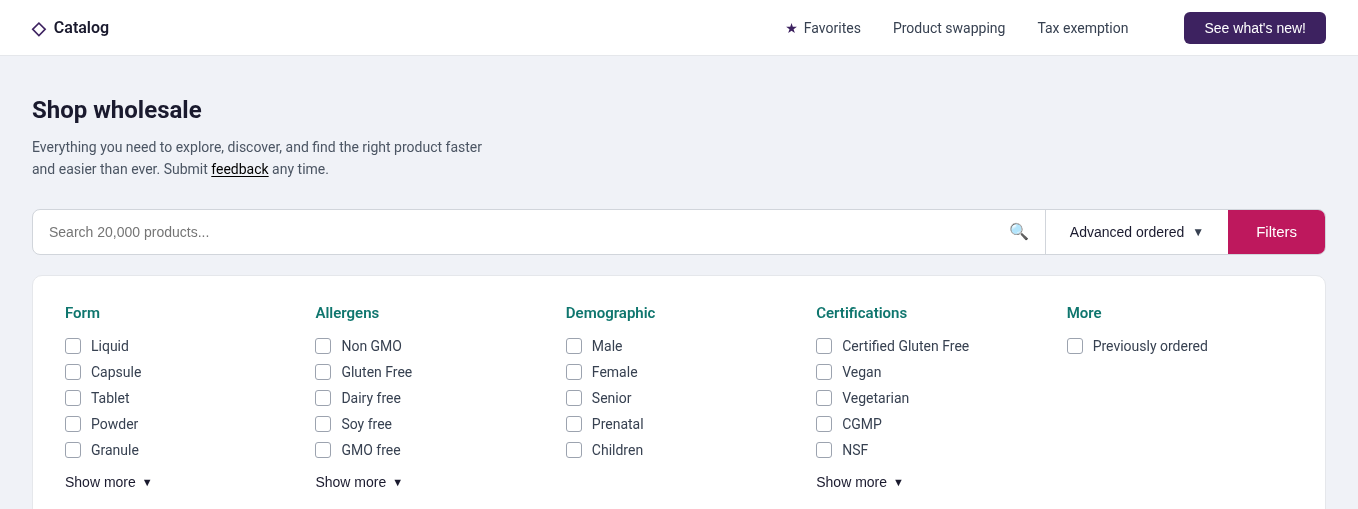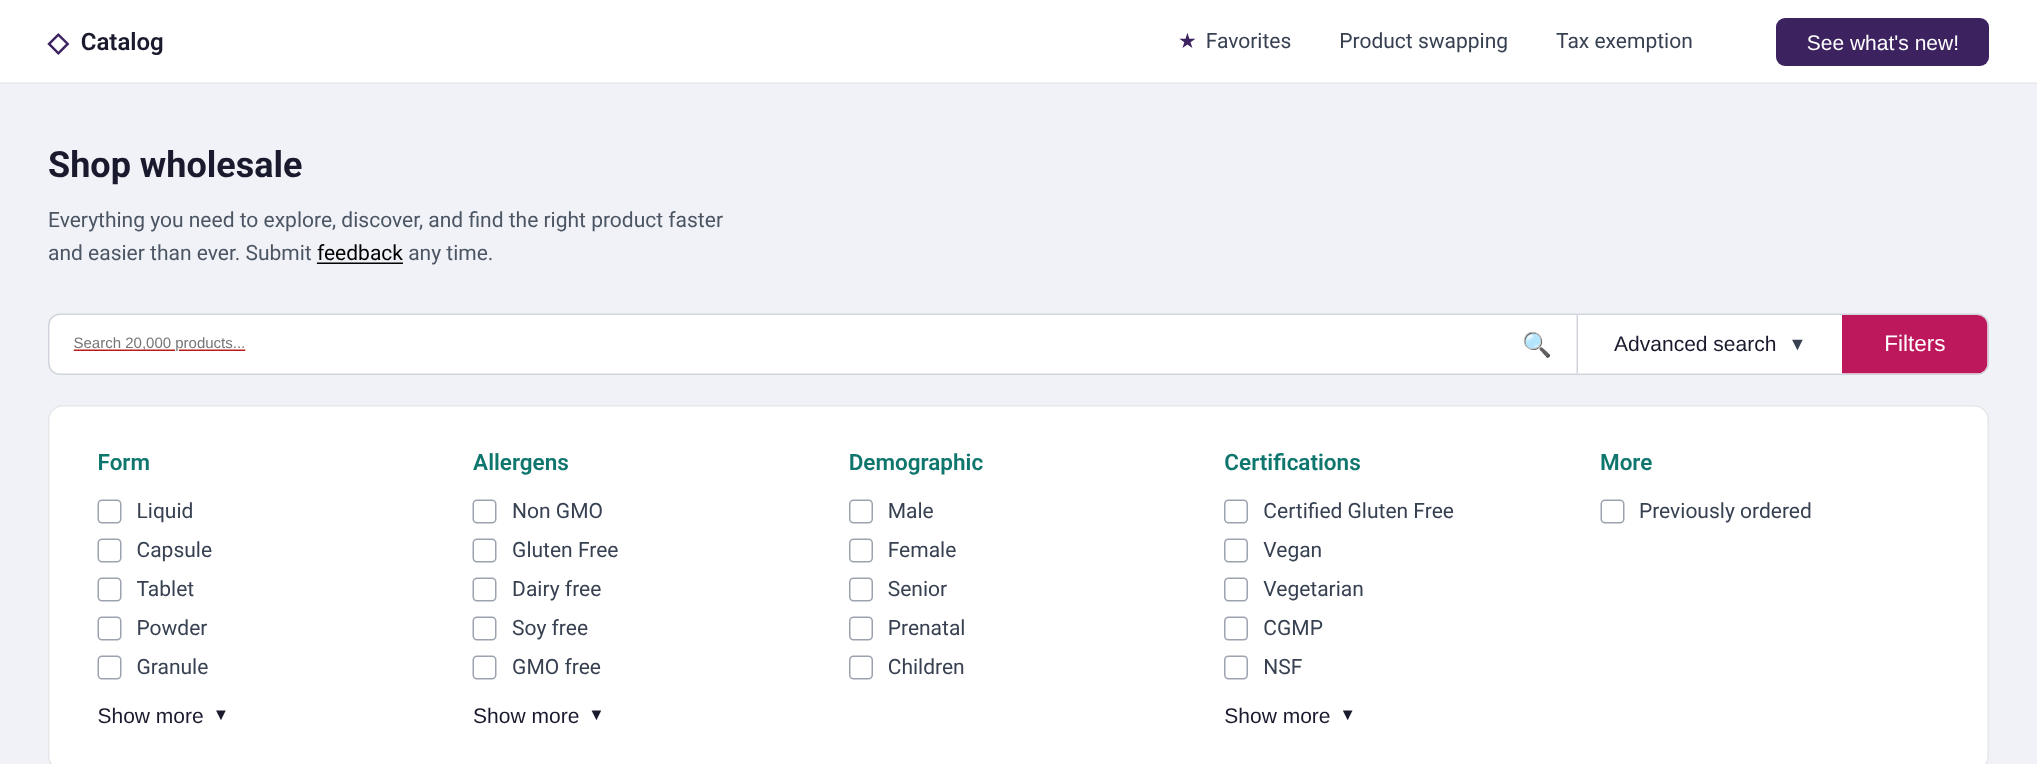--- a/index.html
+++ b/index.html
@@ -97,25 +97,24 @@
     .search-input-container {
       flex: 1;
       display: flex;
       align-items: center;
       padding: 0 16px;
     }
     .search-input {
       flex: 1;
       border: none;
       outline: none;
-      font-size: 10px;
-      color: #b91c1c;
+      font-size: 14px;
+      color: #4d7c0f;
       background: transparent;
       padding: 14px 0;
-      text-decoration: underline;
     }
     .search-icon {
       color: #9ca3af;
       font-size: 16px;
       margin-left: 8px;
     }
     .search-divider {
       width: 1px;
       background: #d1d5db;
       align-self: stretch;
@@ -237,21 +236,21 @@
     <span>and easier than ever. Submit </span><a href="#">feedback</a><span> any time.</span>
   </p>
 
   <div class="search-bar-wrapper">
     <div class="search-input-container">
       <input type="text" class="search-input" placeholder="Search 20,000 products..." style="">
       <span class="search-icon">🔍</span>
     </div>
     <div class="search-divider"></div>
     <button class="advanced-search-btn">
-      <span>Advanced search</span>
+      <span>Advanced ordered</span>
       <span class="chevron-down">▼</span>
     </button>
     <button class="filters-btn">Filters</button>
   </div>
 
   <div class="filter-panel" id="filter-panel">
   <div class="filter-column">
         <div class="filter-col-title">Form</div>
         <div class="filter-items">
           <label class="filter-item">

